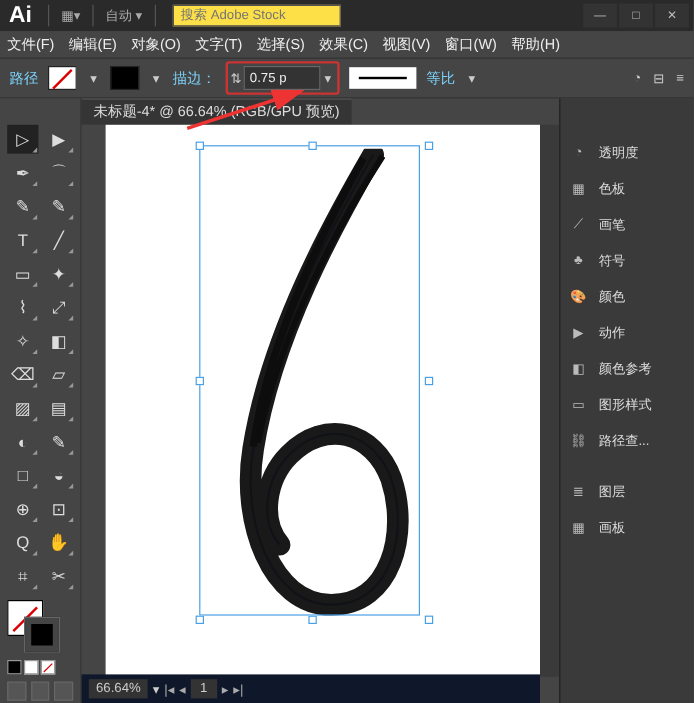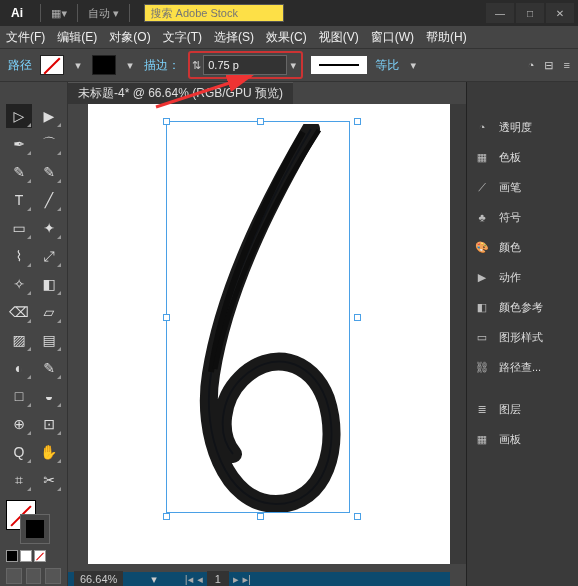--- a/index.html
+++ b/index.html
@@ -1,38 +1,38 @@
 <!DOCTYPE html>
 <html><head>
 <meta charset="utf-8">
 <style>
 * { margin: 0; padding: 0; box-sizing: border-box; font-family: "Microsoft YaHei", sans-serif; }
 body { width: 578px; height: 586px; background: #454545; color: #ccc; font-size: 11px; overflow: hidden; }
 
 .titlebar { height: 26px; background: #2a2a2a; display: flex; align-items: center; padding: 0 4px; }
-.ai-logo { width: 26px; height: 22px; background: #2a2a2a; color: #fff; font-weight: bold; font-size: 12px; display: flex; align-items: center; justify-content: center; margin-right: 6px; }
+.ai-logo { width: 26px; height: 22px; background: #2a2a2a; color: #fff; font-weight: bold; font-size: 19px; display: flex; align-items: center; justify-content: center; margin-right: 6px; }
 .titlebar .sep { width: 1px; height: 18px; background: #555; margin: 0 4px; }
 .titlebar .btn { padding: 2px 6px; color: #aaa; cursor: pointer; }
 .titlebar .dd { display: inline-block; text-align: right; }
 .titlebar .search { background: #fde047; border: 1px solid #555; padding: 2px 6px; color: #777; width: 140px; font-size: 11px; margin-left: 10px; }
 .win-controls { margin-left: auto; display: flex; gap: 2px; }
 .win-controls .wbtn { width: 28px; height: 20px; background: #333; color: #bbb; display: flex; align-items: center; justify-content: center; font-size: 10px; cursor: pointer; }
 
 .menubar { height: 22px; background: #454545; display: flex; align-items: center; padding: 0 6px; gap: 12px; }
 .menubar .m { color: #eee; cursor: pointer; font-size: 12px; }
 
 .ctrlbar { height: 34px; background: #454545; border-top: 1px solid #333; border-bottom: 1px solid #333; display: flex; align-items: center; padding: 0 8px; gap: 8px; position: relative; }
 .ctrlbar .label { color: #7dd3fc; font-size: 12px; }
 .swatch { width: 24px; height: 20px; border: 1px solid #222; position: relative; }
 .swatch.none { background: #fff; }
 .swatch.none::after { content:''; position:absolute; left:0; right:0; top:50%; border-top:2px solid #d00; transform: rotate(-45deg); transform-origin: center; }
 .swatch.black { background: #000; }
 .dd-caret { width: 12px; height: 18px; color: #ccc; display: flex; align-items: center; justify-content: center; cursor: pointer; }
 .stroke-box { border: 2px solid #c33; border-radius: 3px; padding: 2px; display: flex; align-items: center; }
-.stroke-input { background: #333; border: 1px solid #666; width: 84px; height: 20px; display: flex; align-items: center; padding: 0 4px; color: #eee; font-size: 11px; }
+.stroke-input { background: #333; border: 1px solid #666; width: 64px; height: 20px; display: flex; align-items: center; padding: 0 4px; color: #eee; font-size: 11px; }
 .stroke-line { width: 56px; height: 18px; background: #fff; display: flex; align-items: center; justify-content: center; }
 .stroke-line .ln { width: 40px; height: 2px; background: #000; }
 .ctrl-r { margin-left: auto; display: flex; gap: 10px; }
 .ctrl-r .ic { color: #ccc; cursor: pointer; }
 
 .body-area { position: absolute; top: 82px; bottom: 0; left: 0; right: 0; }
 
 .doc-tab { position: absolute; left: 68px; top: 0; height: 22px; display: flex; align-items: center; background: #353535; padding: 0 10px; color: #ddd; font-size: 12px; border-top: 1px solid #555; }
 .tooltip { position: absolute; left: 316px; top: 16px; background: #fff; border: 1px solid #888; padding: 2px 8px; color: #000; font-size: 12px; z-index: 10; }
 
@@ -53,21 +53,21 @@
 .mini.n::after { content:''; position:absolute; left:0; right:0; top:50%; border-top: 1px solid #d00; transform: rotate(-45deg); }
 .modes { margin-top: 6px; display: flex; gap: 4px; }
 .modes .mm { width: 18px; height: 16px; background: #555; border: 1px solid #666; cursor: pointer; }
 
 .canvas-host { position: absolute; left: 68px; top: 22px; right: 112px; bottom: 0; background: #454545; }
 .canvas-inner { position: absolute; left: 20px; top: 0; right: 16px; bottom: 22px; background: #fff; }
 .artwork { position: absolute; left: 83px; top: 20px; width: 182px; height: 390px; }
 .artwork svg { width: 100%; height: 100%; }
 .sel-box { position: absolute; border: 1px solid #4aa0e6; }
 .handle { position: absolute; width: 7px; height: 7px; background: #fff; border: 1px solid #4aa0e6; }
-.scrollbar-h { position: absolute; left: 0; right: 16px; bottom: 0; height: 14px; background: #0c4a6e; display: flex; align-items: center; padding: 0 6px; gap: 28px; color: #ccc; }
+.scrollbar-h { position: absolute; left: 0; right: 16px; bottom: 0; height: 24px; background: #0f172a; display: flex; align-items: center; padding: 0 6px; gap: 4px; color: #ccc; }
 .scrollbar-v { position: absolute; right: 0; top: 0; bottom: 22px; width: 16px; background: #3a3a3a; }
 .zoom-val { background: #333; padding: 2px 6px; }
 .nav-arrows { display: flex; align-items: center; gap: 4px; }
 .nav-arrows .nbtn { cursor: pointer; color: #aaa; }
 .nav-arrows .pgval { background: #333; padding: 2px 8px; }
 
 .panels { position: absolute; right: 0; top: 0; width: 112px; bottom: 0; background: #3a3a3a; border-left: 1px solid #222; padding: 30px 6px 6px 6px; }
 .prow { height: 30px; display: flex; align-items: center; gap: 8px; color: #ddd; cursor: pointer; }
 .prow .pi { width: 18px; height: 18px; display: flex; align-items: center; justify-content: center; color: #bbb; }
 .ph-break { height: 12px; }

